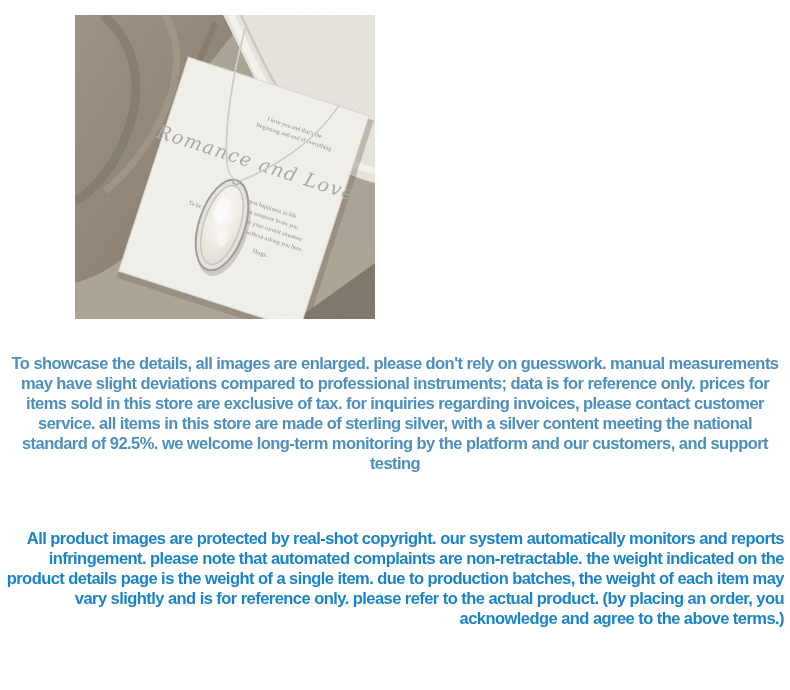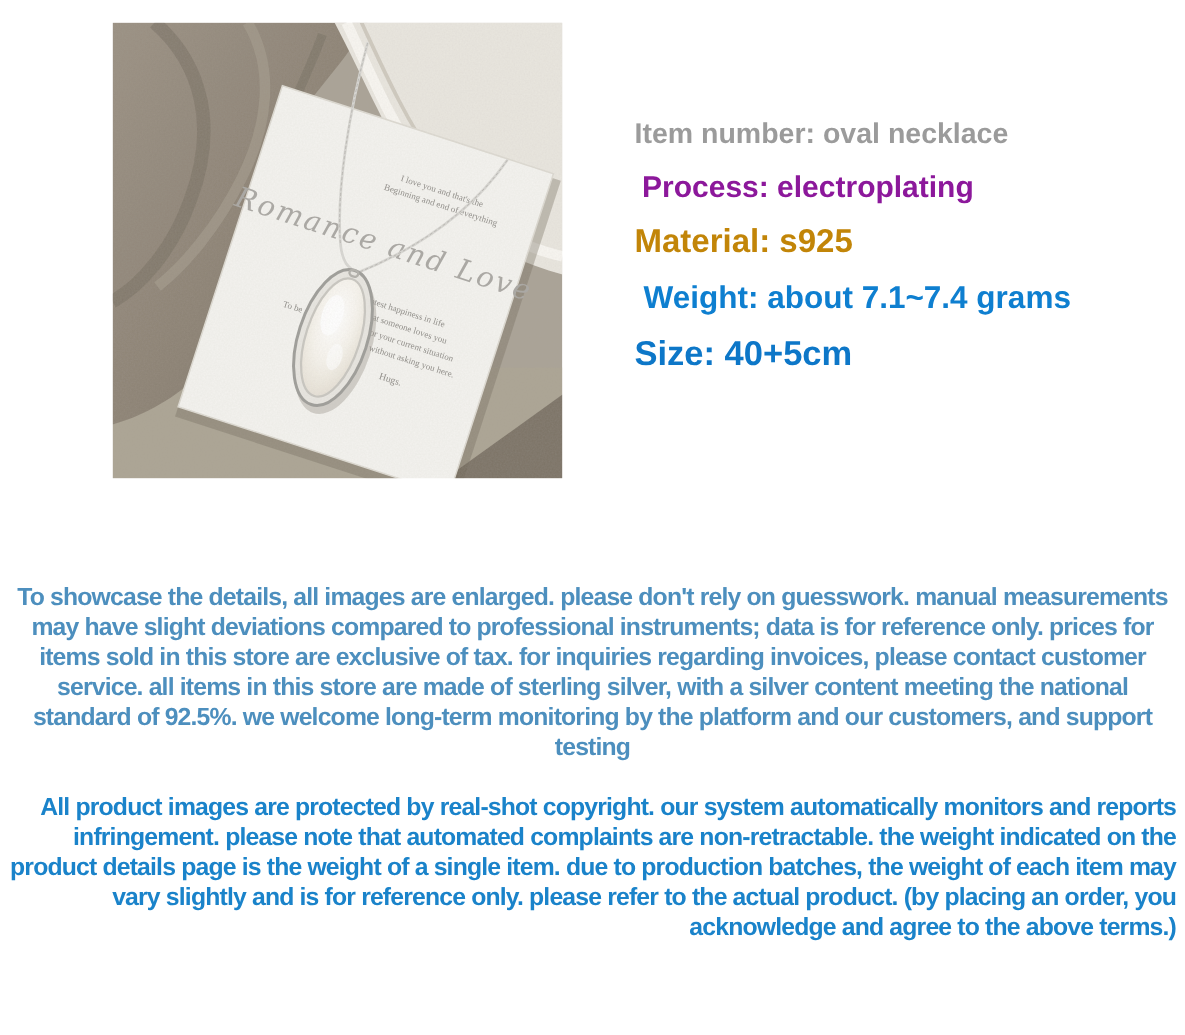--- a/index.html
+++ b/index.html
@@ -36,21 +36,21 @@
   
   .para {
     position: absolute;
     left: 6px; right: 6px;
     text-align: center;
     font-weight: 700;
     font-size: 16.5px;
     line-height: 20px;
     letter-spacing: -0.55px;
   }
-  .para-1 { top: 388px; color: #4d8fbe; }
+  .para-1 { top: 353px; color: #4d8fbe; }
   .para-2 { top: 528px; color: #1a83ca; text-align: right; }
 </style>
 </head>
 <body>
 
 <div class="page">
 
   <div class="photo">
     <svg width="300" height="304" viewBox="0 0 300 304" xmlns="http://www.w3.org/2000/svg">
       <defs>
@@ -118,25 +118,18 @@
           <ellipse cx="0" cy="0" rx="23" ry="47" fill="none" stroke="#9e9d99" stroke-width="2"></ellipse>
           <ellipse cx="0" cy="0" rx="18" ry="41" fill="url(#pearl)" stroke="#c9c7c1" stroke-width="1.5"></ellipse>
           <ellipse cx="-5" cy="-14" rx="7" ry="14" fill="#ffffff" opacity="0.85"></ellipse>
           <ellipse cx="5" cy="12" rx="5" ry="9" fill="#ffffff" opacity="0.6"></ellipse>
           <ellipse cx="0" cy="-45" rx="3" ry="2.2" fill="none" stroke="#b3b1ac" stroke-width="1.6"></ellipse>
         </g>
       </g>
     </svg>
   </div>
 
-  <div class="specs">
-    <div class="spec spec-item">Item number: oval necklace</div>
-    <div class="spec spec-process">Process: electroplating</div>
-    <div class="spec spec-material">Material: s925</div>
-    <div class="spec spec-weight">Weight: about 7.1~7.4 grams</div>
-    <div class="spec spec-size">Size: 40+5cm</div>
-  </div>
 
   <div class="para para-1">To showcase the details, all images are enlarged. please don't rely on guesswork. manual measurements may have slight deviations compared to professional instruments; data is for reference only. prices for items sold in this store are exclusive of tax. for inquiries regarding invoices, please contact customer service. all items in this store are made of sterling silver, with a silver content meeting the national standard of 92.5%. we welcome long-term monitoring by the platform and our customers, and support testing</div>
 
   <div class="para para-2">All product images are protected by real-shot copyright. our system automatically monitors and reports infringement. please note that automated complaints are non-retractable. the weight indicated on the product details page is the weight of a single item. due to production batches, the weight of each item may vary slightly and is for reference only. please refer to the actual product. (by placing an order, you acknowledge and agree to the above terms.)</div>
 
 </div>
 
 </body></html>

